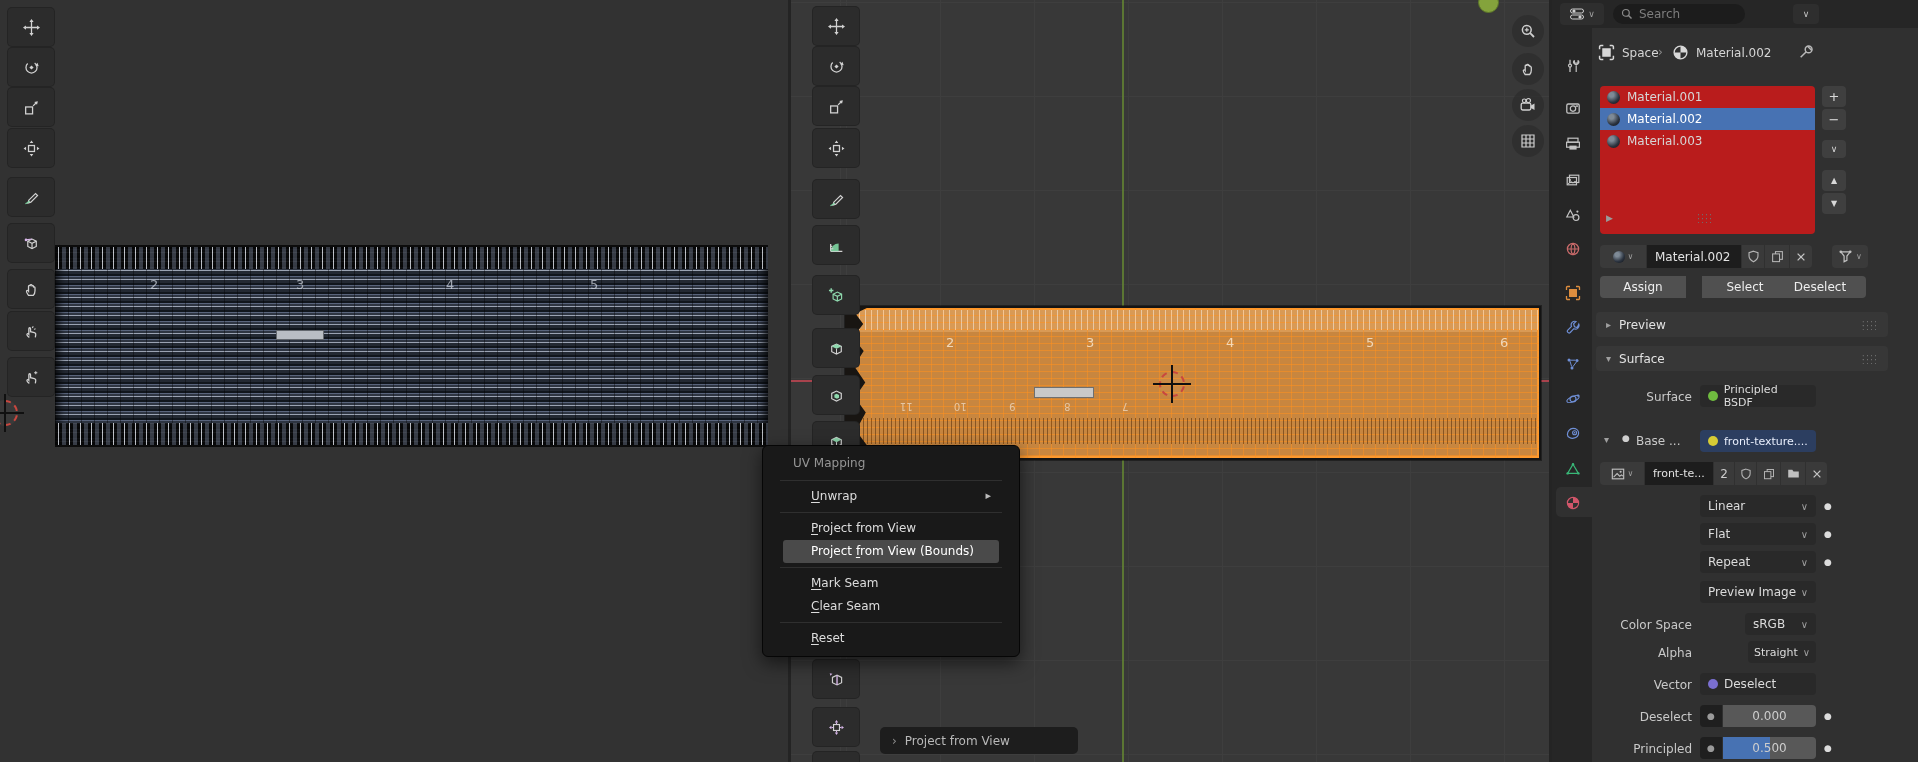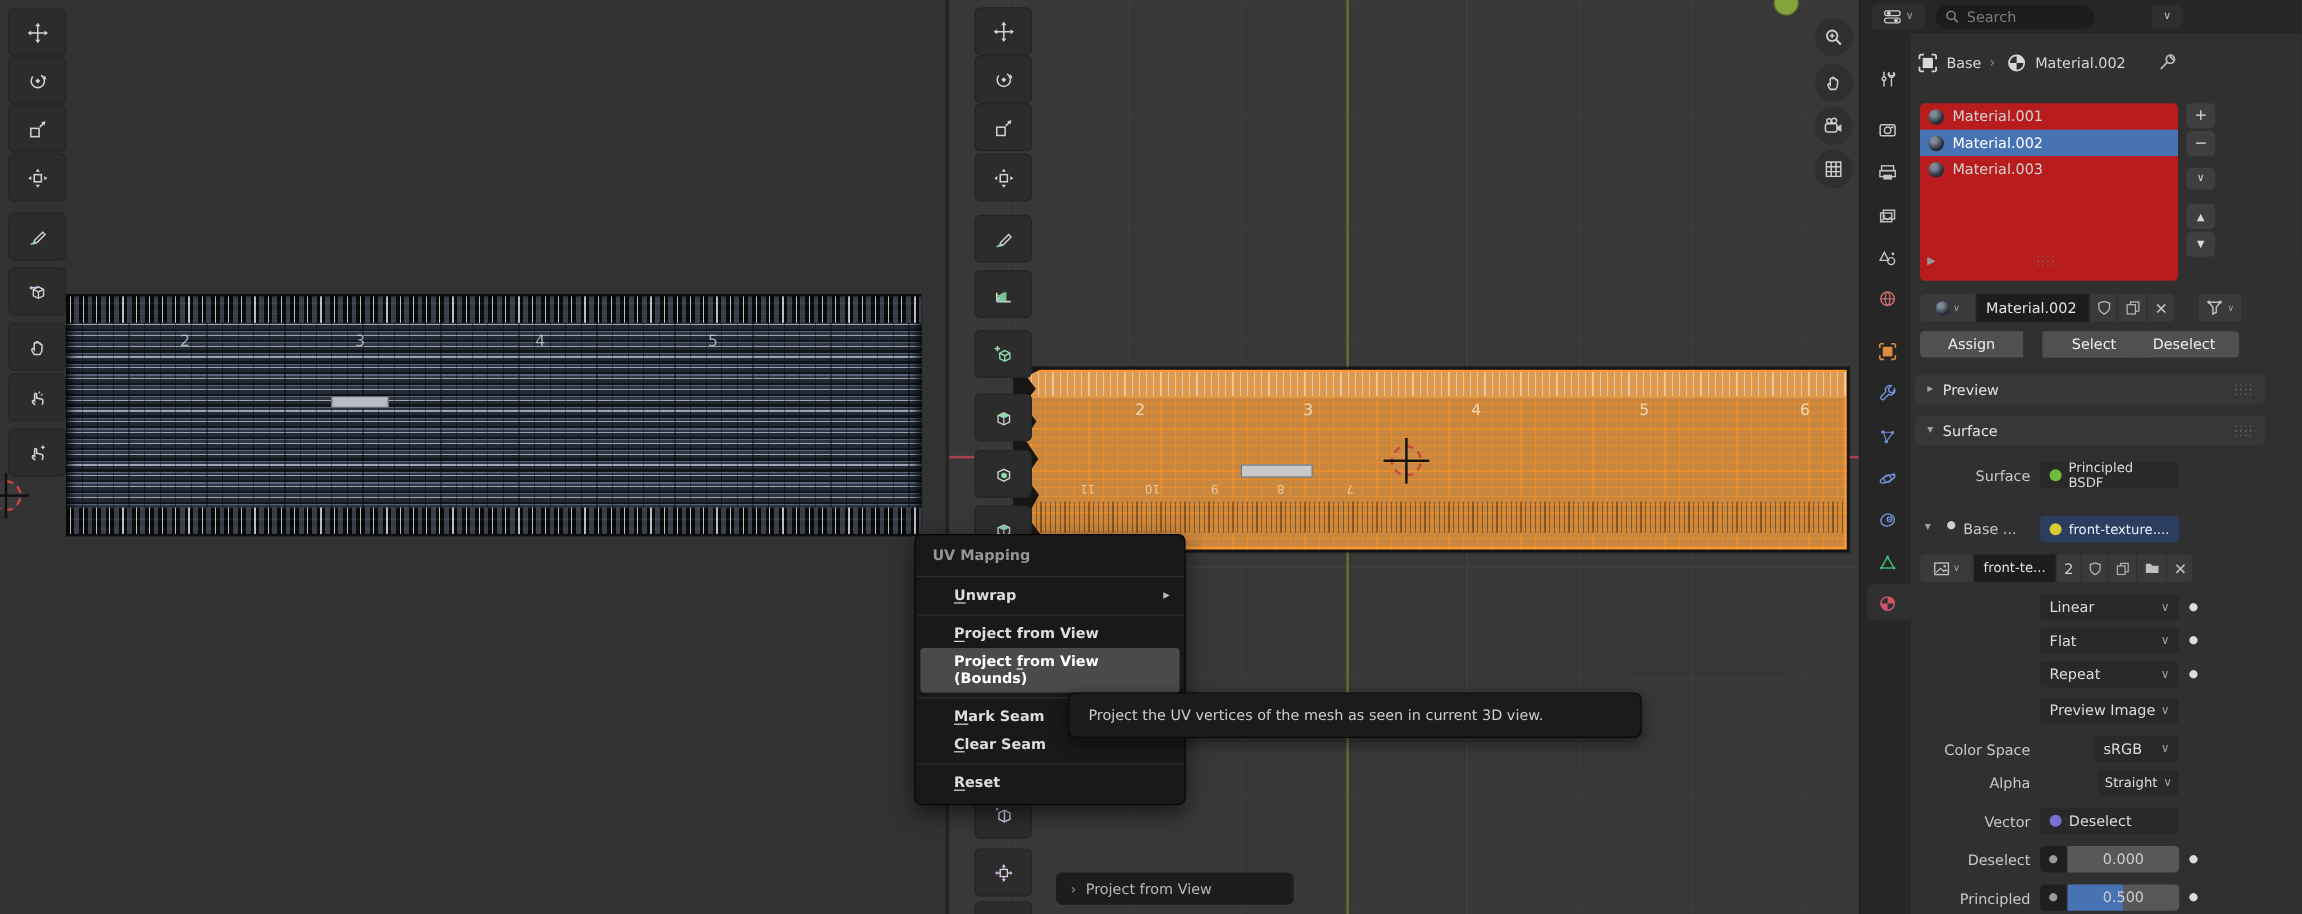--- a/index.html
+++ b/index.html
@@ -51,21 +51,21 @@
   .cursor3d{width:22px;height:22px;border-radius:50%;border:2px dashed #c8473f;background:rgba(255,255,255,.04);}
   .cursor3d::before,.cursor3d::after{content:"";position:absolute;background:#101010;}
   .cursor3d::before{left:50%;top:-8px;width:1.5px;height:38px;margin-left:-1px;}
   .cursor3d::after{top:50%;left:-8px;height:1.5px;width:38px;margin-top:-1px;}
   
   .ovl{width:32px;height:32px;border-radius:50%;background:rgba(42,42,42,.6);color:#cfcfcf;
        display:flex;align-items:center;justify-content:center;}
   #axis-ball{left:1478px;top:-8px;width:19px;height:19px;border-radius:50%;background:#84a33c;border:1px solid #5c7629;}
   
   #uv-menu{left:762px;top:445px;width:224px;background:#191919;border:1px solid #060606;border-radius:6px;
-    box-shadow:0 6px 18px rgba(0,0,0,.55);padding:5px 0 6px;z-index:30;font-weight:bold;}
+    box-shadow:0 6px 18px rgba(0,0,0,.55);padding:5px 16px 6px;z-index:30;}
   .menu-title{color:#969696;padding:5px 14px 6px;}
   .menu-sep{height:1px;background:#2f2f2f;margin:4px 1px;}
   .menu-item{position:relative;color:#dddddd;padding:4px 14px 5px 28px;margin:0 4px;border-radius:3px;}
   .menu-item.hl{background:#4a4a4a;color:#fff;}
   .menu-item u{text-decoration:underline;text-underline-offset:2px;}
   .sub-arrow{position:absolute;right:8px;top:4px;color:#bbb;font-size:11px;}
   
   #tooltip{left:890px;top:577px;width:478px;height:38px;background:#1b1b1b;border:1px solid #0a0a0a;
     border-radius:6px;box-shadow:0 4px 12px rgba(0,0,0,.5);color:#cdcdcd;display:flex;align-items:center;
     padding:0 16px;box-sizing:border-box;z-index:40;font-size:12px;}
@@ -333,23 +333,20 @@
         <div class="menu-item"><u>P</u>roject from View</div>
         <div class="menu-item hl">Project <u>f</u>rom View (Bounds)</div>
         <div class="menu-sep"></div>
         <div class="menu-item"><u>M</u>ark Seam</div>
         <div class="menu-item"><u>C</u>lear Seam</div>
         <div class="menu-sep"></div>
         <div class="menu-item"><u>R</u>eset</div>
       </div>
   </div>
 
-  <div class="a" id="tooltip">
-    <span>Project the UV vertices of the mesh as seen in current 3D view.</span>
-  </div>
 
   <div class="a" id="op-pill">
     <span style="color:#8f8f8f">›</span>
     <span>Project from View</span>
   </div>
 
   <div class="a edge" style="left:1549px"></div>
 
   <div class="a" id="props">
     <div class="a" id="props-header"></div>
@@ -371,21 +368,21 @@
         <path d="M10 10l4 4" stroke="#8a8a8a" stroke-width="1.8"></path>
       </svg>
       <span>Search</span>
     </div>
     <div class="a hbtn" style="left:241px;top:4px;width:26px;height:20px;font-size:9px">∨</div>
 
     <svg class="a" style="left:46px;top:44px" width="17" height="17" viewBox="0 0 16 16">
       <rect x="4" y="4" width="8" height="8" fill="#d8d8d8"></rect>
       <path d="M1.5 5V2.6A1.1 1.1 0 0 1 2.6 1.5H5M11 1.5h2.4a1.1 1.1 0 0 1 1.1 1.1V5M14.5 11v2.4a1.1 1.1 0 0 1-1.1 1.1H11M5 14.5H2.6a1.1 1.1 0 0 1-1.1-1.1V11" fill="none" stroke="#d8d8d8" stroke-width="1.4"></path>
     </svg>
-    <span class="a crumb" style="left:70px;top:46px">Base</span>
+    <span class="a crumb" style="left:70px;top:46px">Space</span>
     <span class="a" style="left:106px;top:45px;color:#8d8d8d">›</span>
     <svg class="a" style="left:120px;top:44px" width="17" height="17" viewBox="0 0 16 16">
       <circle cx="8" cy="8" r="6" fill="none" stroke="#d8d8d8" stroke-width="1.3"></circle>
       <path d="M8 2A6 6 0 0 1 14 8H8zM8 14A6 6 0 0 1 2 8h6z" fill="#d8d8d8"></path>
     </svg>
     <span class="a crumb" style="left:144px;top:46px">Material.002</span>
     <svg class="a" style="left:246px;top:43px" width="17" height="17" viewBox="0 0 16 16">
       <circle cx="10" cy="6" r="3.2" fill="none" stroke="#b9b9b9" stroke-width="1.4"></circle>
       <path d="M7.8 8.2L2.5 13.5M9 3l4 4" stroke="#b9b9b9" stroke-width="1.4" fill="none"></path>
     </svg>

